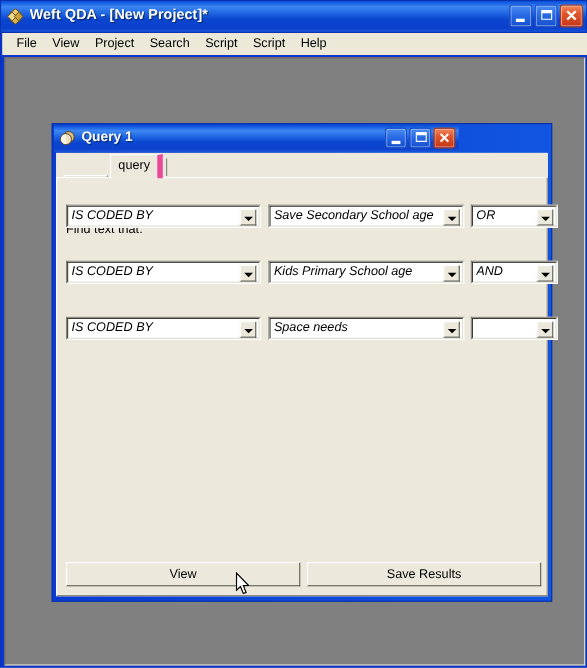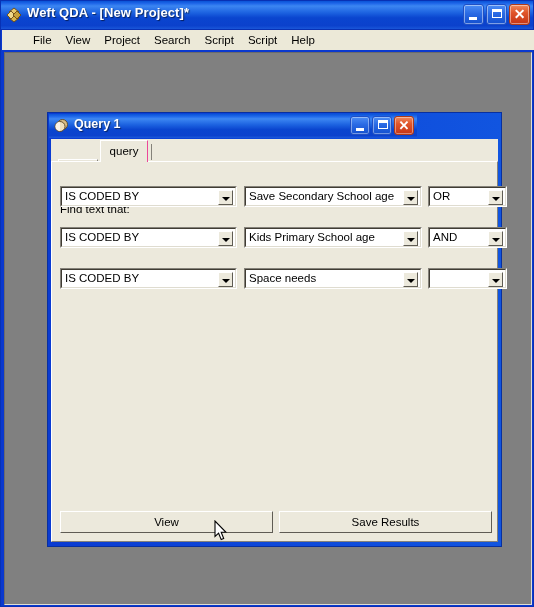--- a/index.html
+++ b/index.html
@@ -115,21 +115,21 @@
   .menubar {
     position: absolute;
     left: 1px;
     top: 29px;
     width: 532px;
     height: 20px;
     background: #ece9d8;
     display: flex;
     align-items: center;
     box-sizing: border-box;
-    padding-left: 24px;
+    padding-left: 6px;
   }
   .menu-item {
     font-size: 11.5px;
     color: #000000;
     padding: 2px 7px 3px 7px;
     white-space: nowrap;
   }
 
   
   .mdi-client {
@@ -263,21 +263,21 @@
   }
   .tab.active {
     left: 49px;
     top: 1px;
     width: 48px;
     height: 22px;
     line-height: 20px;
     background: #ece9dc;
     border-top: 1px solid #ffffff;
     border-left: 1px solid #ffffff;
-    border-right: 1px solid #ec4899;
+    border-right: 5px solid #ec4899;
     border-bottom: none;
     z-index: 3;
   }
   .tab-separator {
     position: absolute;
     left: 100px;
     top: 5px;
     width: 1px;
     height: 16px;
     background: #85827a;
@@ -309,21 +309,22 @@
   
   .rows {
     position: absolute;
     left: 8px;
     top: 24px;
     width: 432px;
   }
   .row {
     position: relative;
     height: 35px;
-    margin-bottom: 6px;
+    margin-bottom: 16px;
+    font-style: italic;
   }
 
   
   .combo {
     position: absolute;
     height: 21px;
     box-sizing: border-box;
     background: #ffffff;
     border-top: 1px solid #85827a;
     border-left: 1px solid #85827a;

